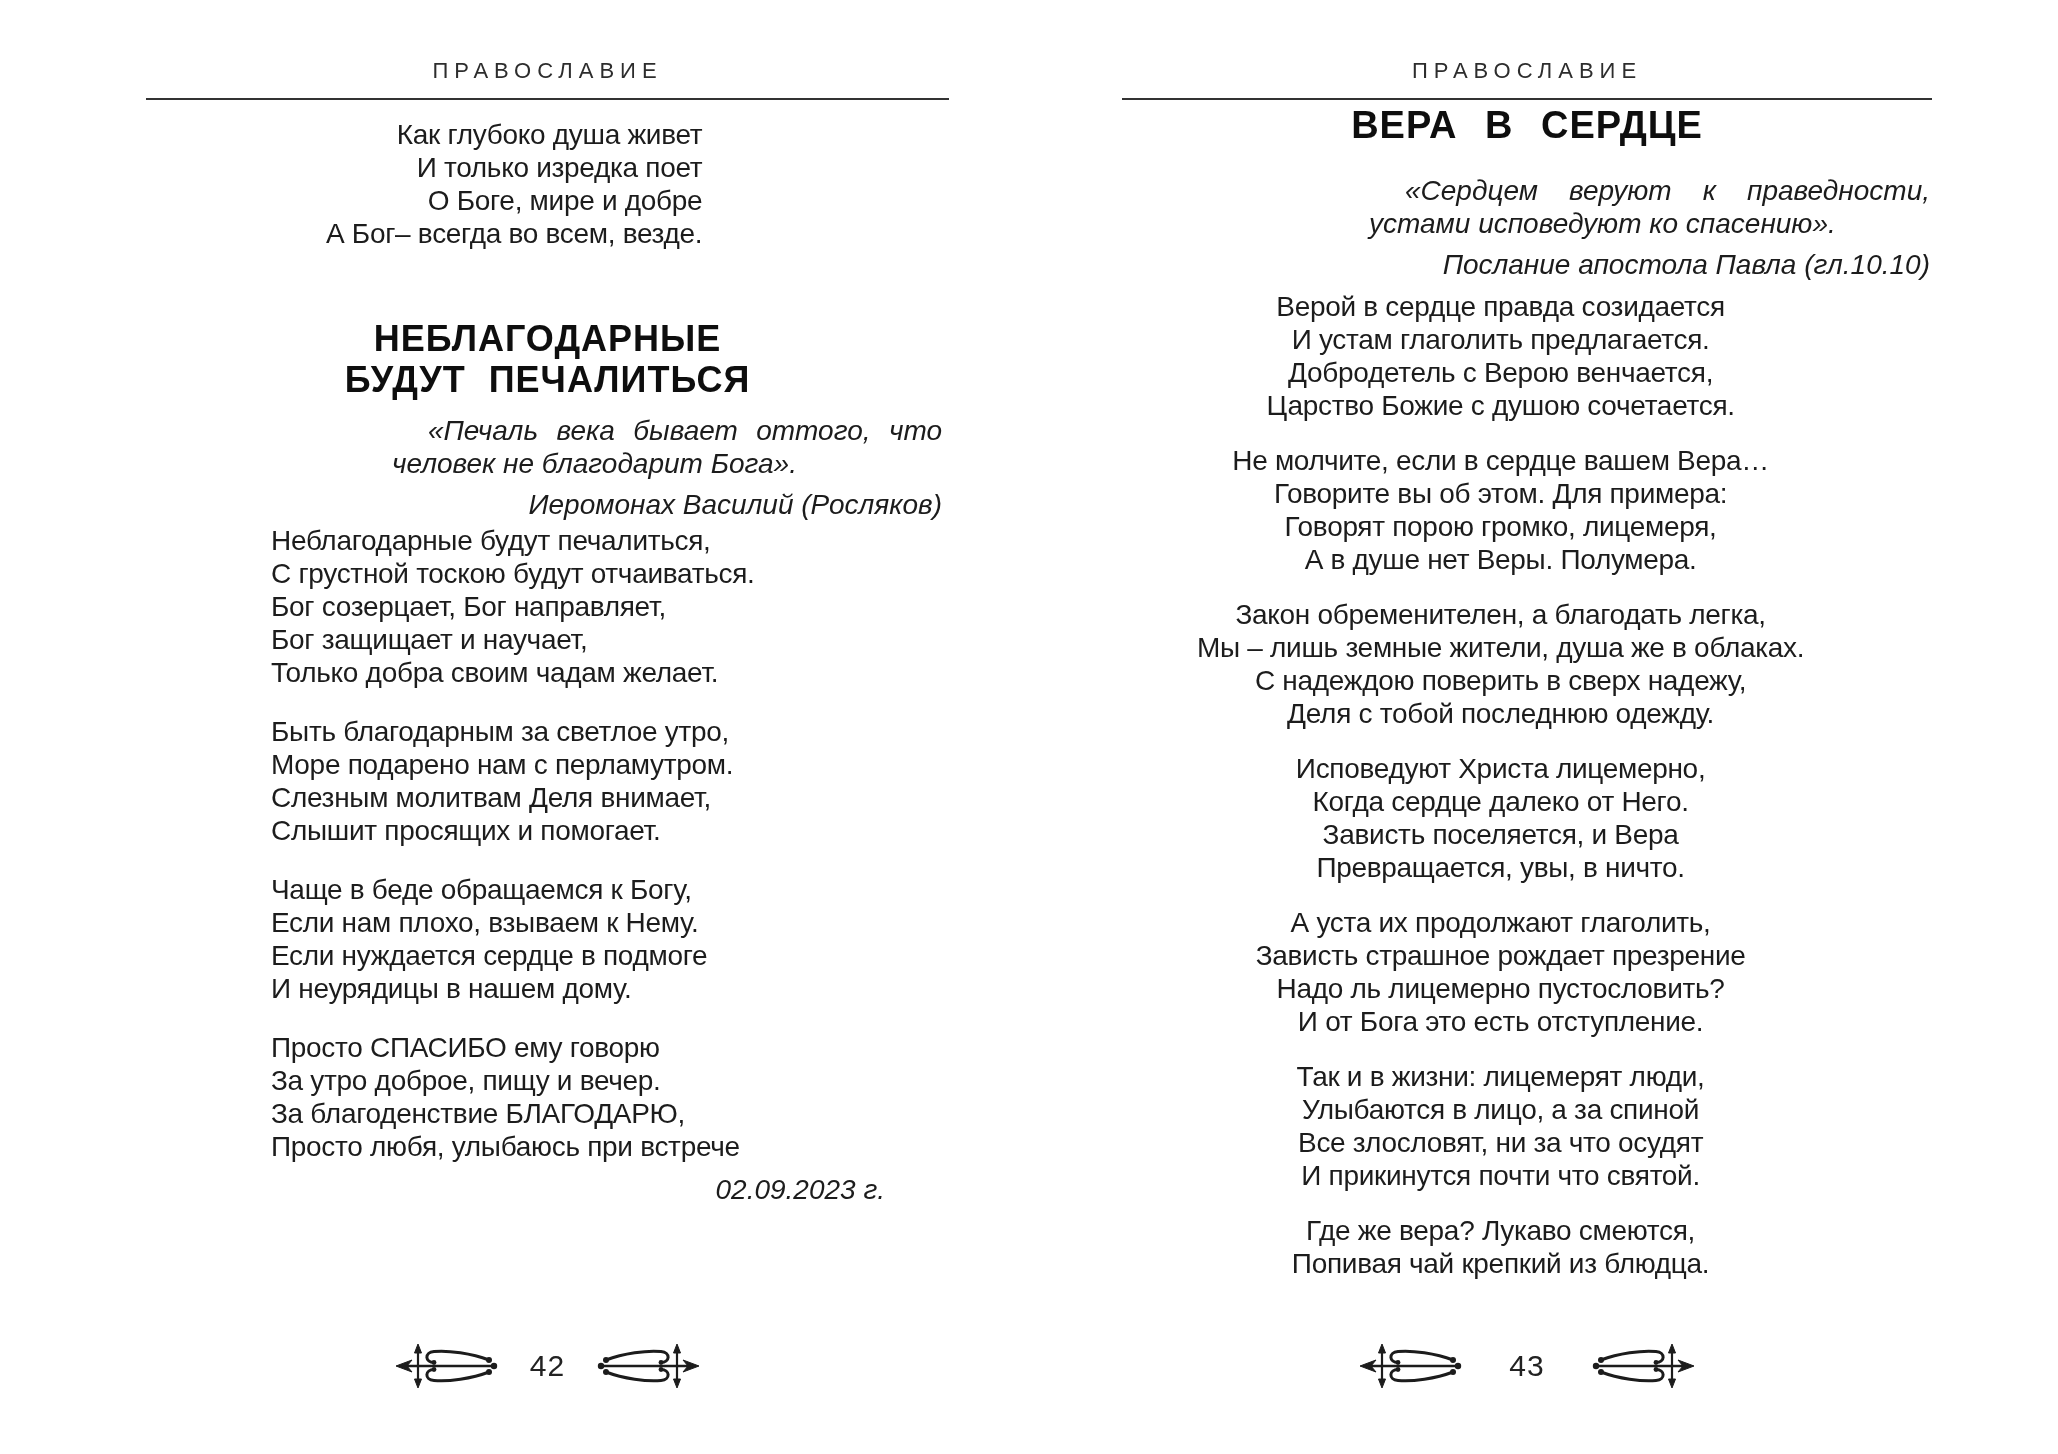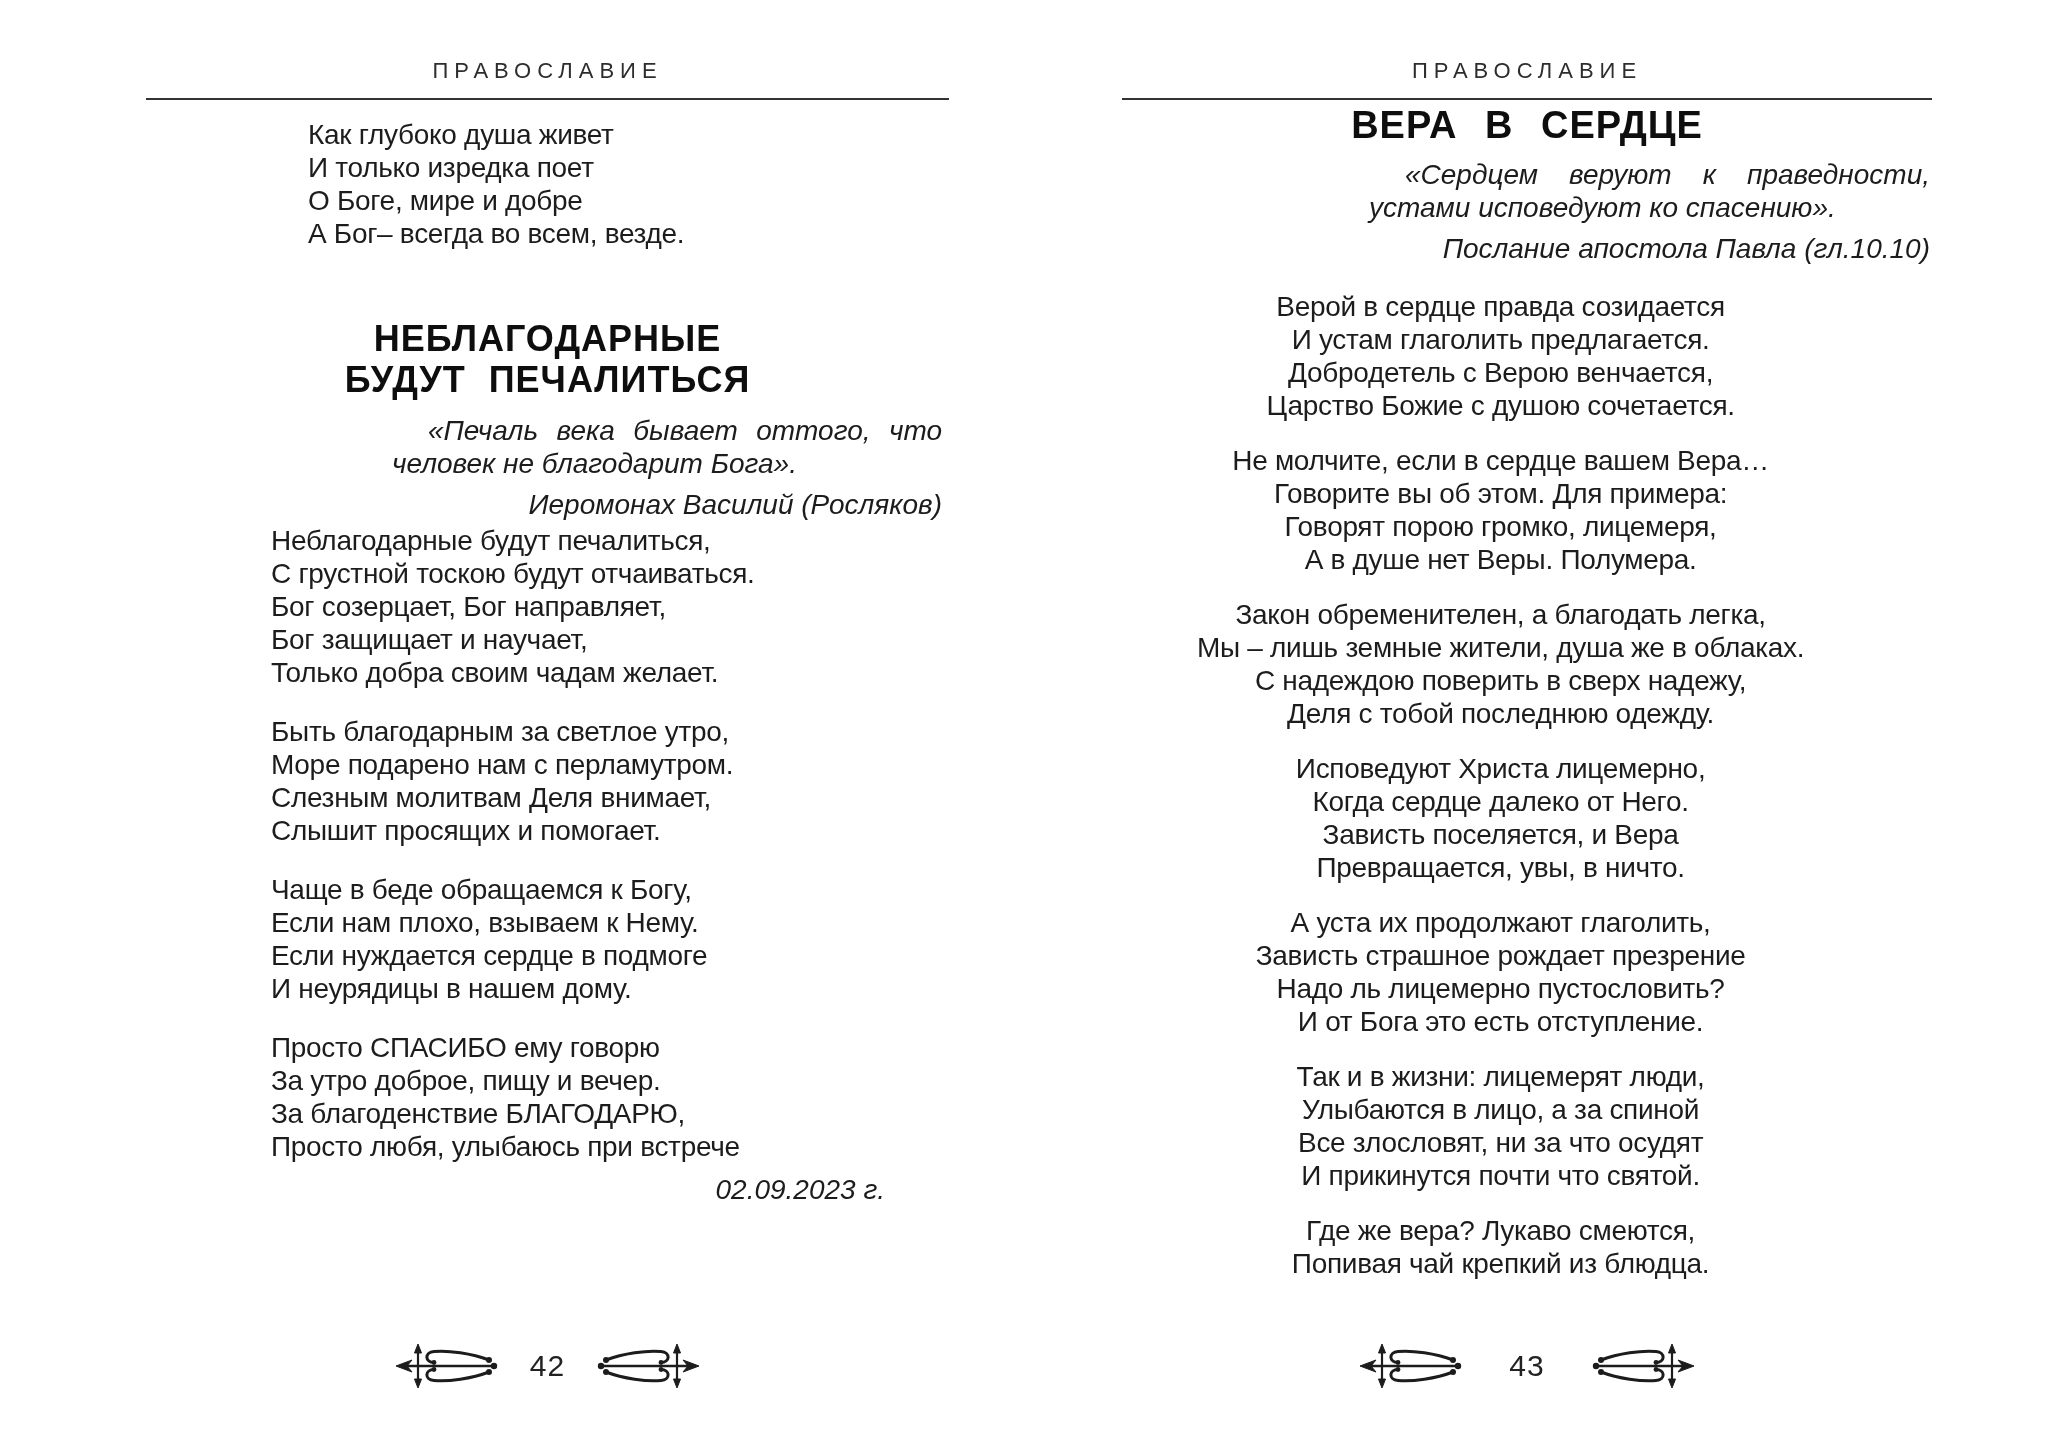--- a/index.html
+++ b/index.html
@@ -40,21 +40,21 @@
   .page-right .running-head, .page-right .rule  { left: 93px;  width: 810px; }
 
   .poem-line {
     font-size: 28px;
     line-height: 33px;
     letter-spacing: -0.3px;
     white-space: nowrap;
   }
   .quatrain {
     position: absolute;
-    top: 118px; left: 308px;
+    top: 118px; left: 326px; text-align: right;
   }
   .poem-title {
     position: absolute;
     margin: 0;
     font-weight: bold;
     text-align: center;
     color: #0e0e0e;
     letter-spacing: 1px;
   }
   .page-left .poem-title {
@@ -67,21 +67,21 @@
     font-size: 38px; line-height: 42px;
     word-spacing: 16px;
   }
   .epigraph {
     position: absolute;
     font-style: italic;
     font-size: 28px;
     line-height: 33px;
   }
   .page-left  .epigraph { top: 414px; left: 392px; width: 550px; }
-  .page-right .epigraph { top: 158px; left: 340px; width: 561px; }
+  .page-right .epigraph { top: 174px; left: 340px; width: 561px; }
   .epi-line-first {
     text-align: justify;
     text-align-last: justify;
     padding-left: 36px;
   }
   .attribution {
     text-align: right;
     margin-top: 8px;
     white-space: nowrap;
   }

